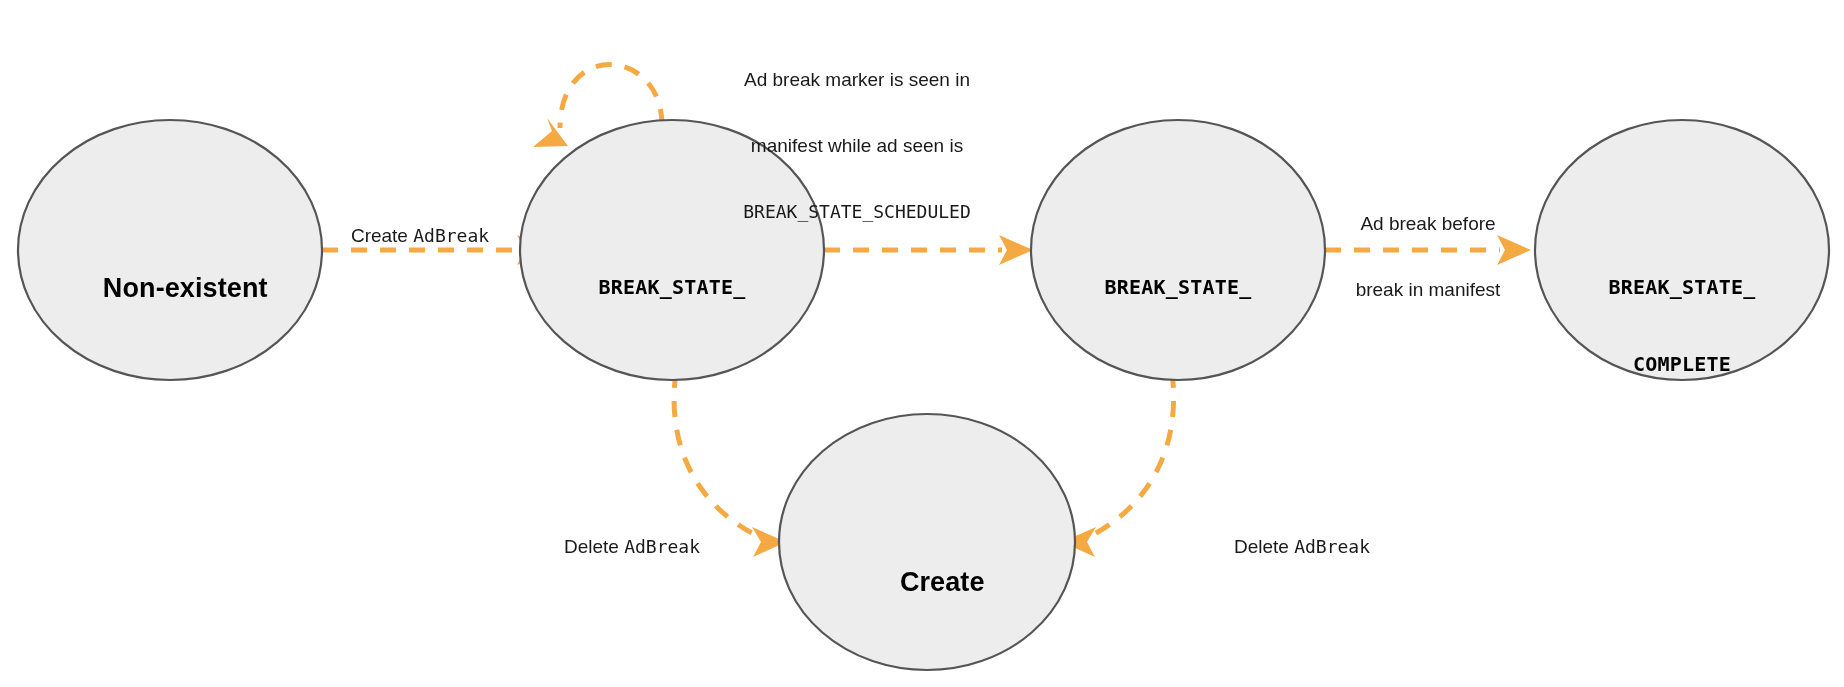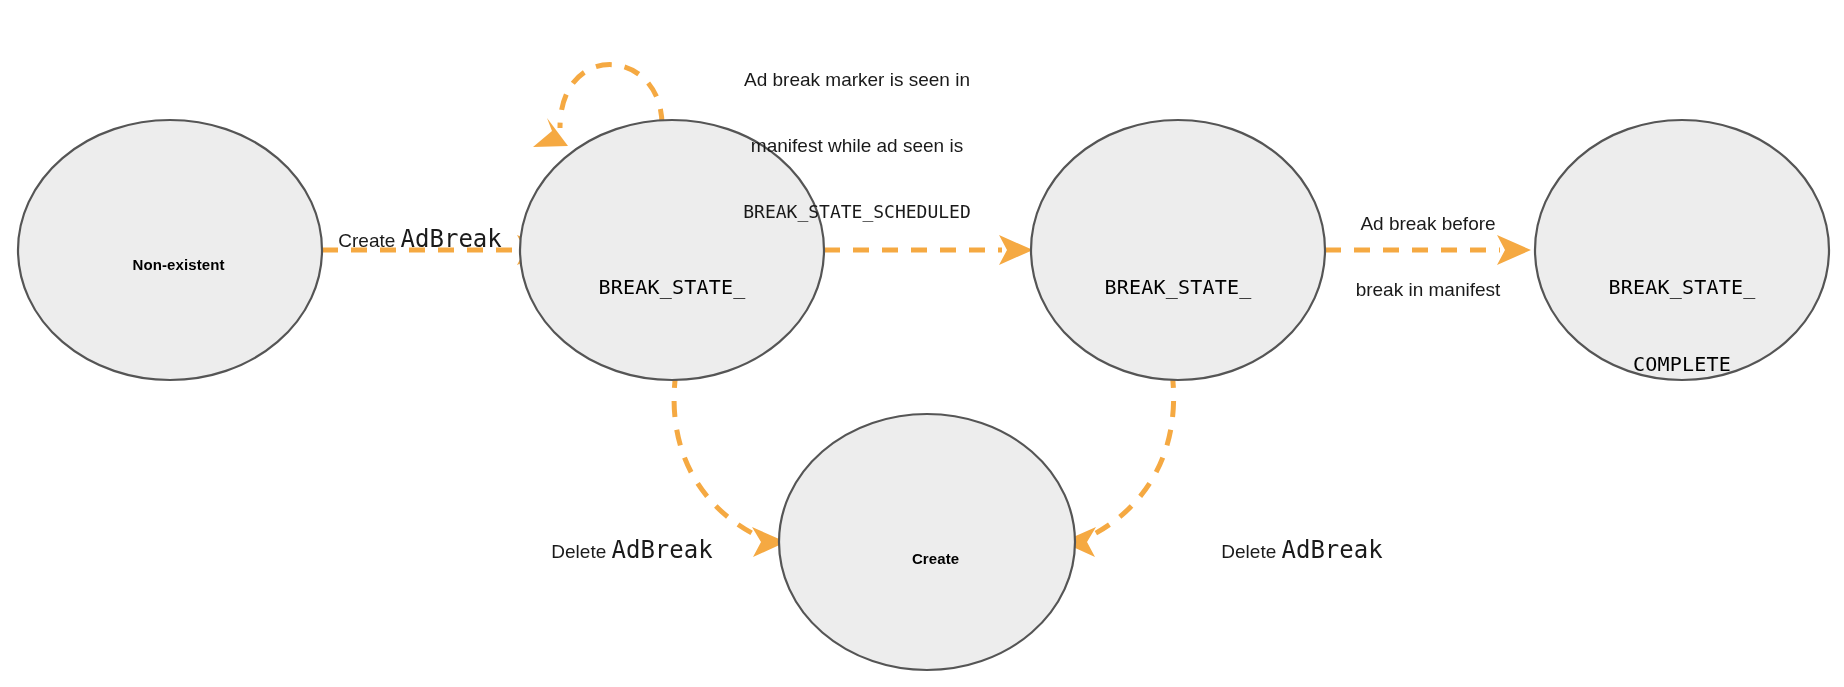--- a/index.html
+++ b/index.html
@@ -41,26 +41,26 @@
     position: absolute;
     text-align: center;
     color: #000000;
     line-height: 1.28;
     white-space: pre;
     pointer-events: none;
   }
   .node-label.sans {
     font-family: "Liberation Sans", sans-serif;
     font-weight: bold;
-    font-size: 15px;
+    font-size: 27px;
     letter-spacing: 0.1px;
   }
   .node-label.mono {
     font-family: "DejaVu Sans Mono", monospace;
-    font-weight: normal;
+    font-weight: bold;
     font-size: 20px;
     letter-spacing: 0.2px;
   }
   .edge-label {
     position: absolute;
     color: #1a1a1a;
     line-height: 1.30;
     white-space: pre;
     pointer-events: none;
   }
@@ -71,21 +71,21 @@
     display: block;
   }
   .edge-label .ln-mono {
     font-family: "DejaVu Sans Mono", monospace;
     font-weight: normal;
     font-size: 18px;
     display: block;
   }
   .edge-label .inline-mono {
     font-family: "DejaVu Sans Mono", monospace;
-    font-size: 24px;
+    font-size: 18px;
   }
   .lbl-left   { text-align: center; }
   .lbl-center { text-align: center; }
 </style>
 </head>
 <body>
 
 <div id="canvas">
 
   <svg id="diagram" viewBox="0 0 1844 687" xmlns="http://www.w3.org/2000/svg">

